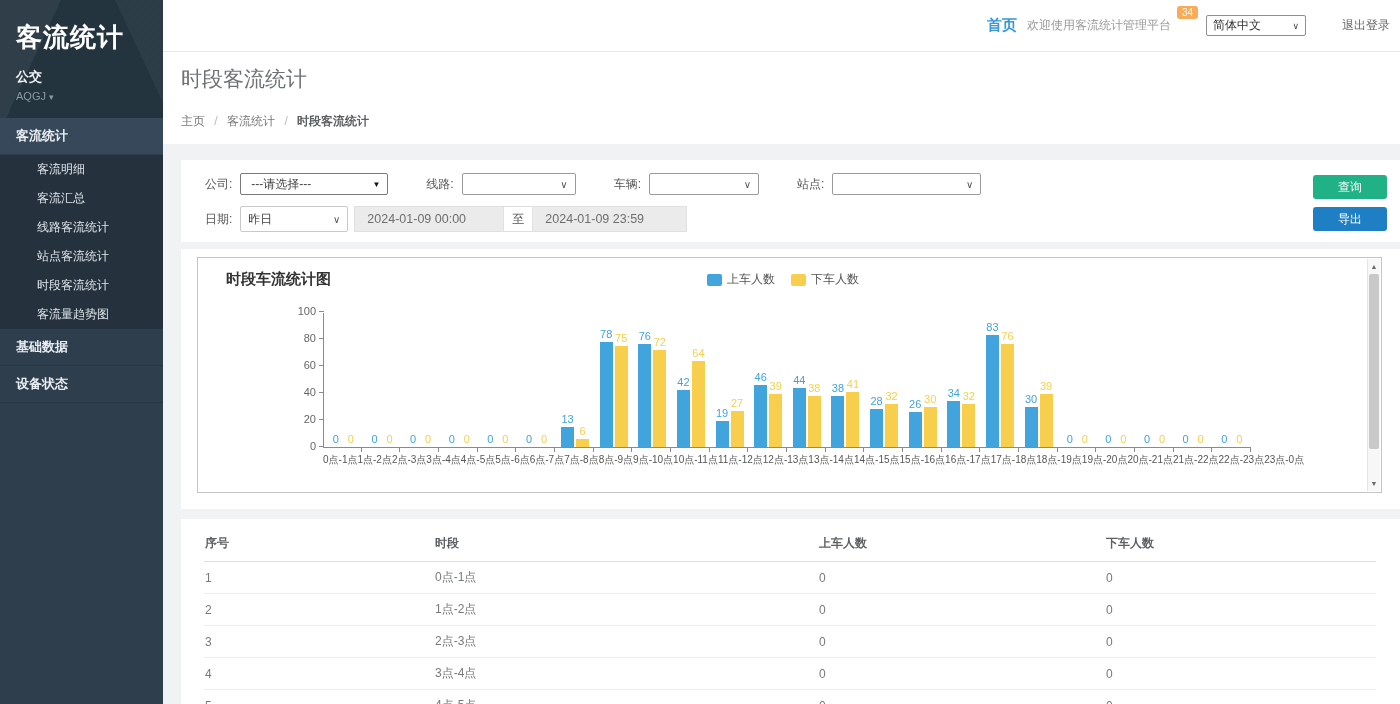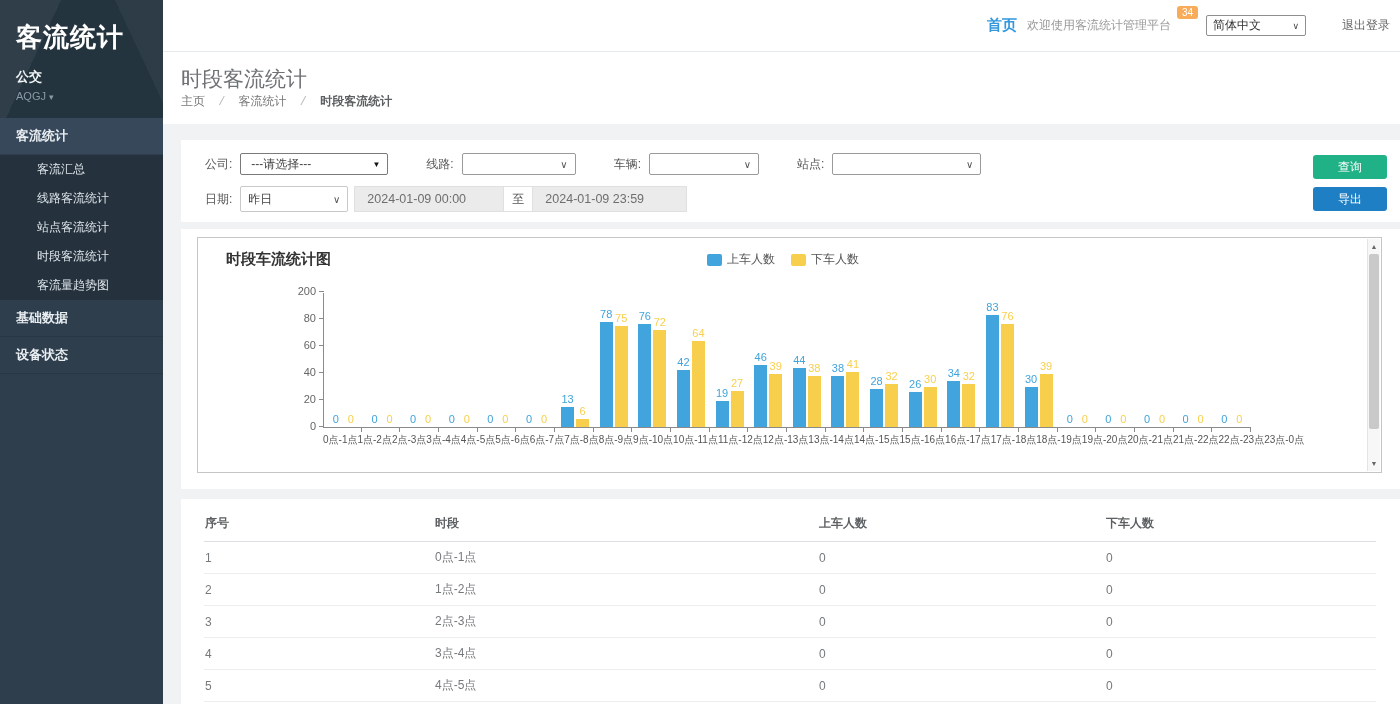--- a/index.html
+++ b/index.html
@@ -35,21 +35,21 @@
     padding:1px 5px; align-self:flex-start; margin-top:6px; margin-right:8px; }
   .tb-select { width:100px; height:21px; border:1px solid #8f8f8f; border-radius:2px; background:#fff;
     font-size:12px; color:#333; display:flex; align-items:center; justify-content:space-between;
     padding:0 6px; margin-right:14px; cursor:pointer; }
   .tb-select .chev { font-size:9px; color:#444; }
   .tb-logout { color:#666; font-size:12px; cursor:pointer;margin-left:22px; }
 
   
   .page-head { background:#fff; padding:13px 0 14px 18px; }
   .page-title { font-size:21px; color:#6f7275; font-weight:normal; }
-  .breadcrumb { margin-top:0; font-size:12px; color:#777;font-family:Liberation Mono, monospace; }
+  .breadcrumb { margin-top:20px; font-size:12px; color:#777; }
   .breadcrumb .sep { color:#bbb; margin:0 6px; }
   .breadcrumb .current { font-weight:bold; color:#5d6062; }
 
   
   .content { flex:1; background:#f1f2f3; padding:16px 0 0 18px; display:flex; flex-direction:column; overflow:hidden; }
   .panel { background:#fff; }
 
   
   .panel-filter { height:82px; position:relative; font-size:12px; color:#555; flex:0 0 82px; }
   .frow { position:absolute; left:24px; display:flex; align-items:center; }
@@ -114,20 +114,21 @@
 <div class="app">
 
   <aside class="sidebar">
     <div class="logo-block">
       <div class="logo">客流统计</div>
       <div class="org">公交</div>
       <div class="orgcode"><span>AQGJ</span><span class="caret">▾</span></div>
     </div>
     <nav class="menu">
         <div class="mi-section active">客流统计</div>
+        <div class="mi-sub">客流明细</div>
         <div class="mi-sub">客流汇总</div>
         <div class="mi-sub">线路客流统计</div>
         <div class="mi-sub">站点客流统计</div>
         <div class="mi-sub">时段客流统计</div>
         <div class="mi-sub">客流量趋势图</div>
         <div class="mi-section">基础数据</div>
         <div class="mi-section">设备状态</div>
       </nav>
   </aside>
 
@@ -211,21 +212,21 @@
               <span class="ylab" style="bottom: -5px;">0</span>
               <span class="ytick" style="bottom: 0px;"></span>
               <span class="ylab" style="bottom: 22px;">20</span>
               <span class="ytick" style="bottom: 27px;"></span>
               <span class="ylab" style="bottom: 49px;">40</span>
               <span class="ytick" style="bottom: 54px;"></span>
               <span class="ylab" style="bottom: 76px;">60</span>
               <span class="ytick" style="bottom: 81px;"></span>
               <span class="ylab" style="bottom: 103px;">80</span>
               <span class="ytick" style="bottom: 108px;"></span>
-              <span class="ylab" style="bottom: 130px;">200</span>
+              <span class="ylab" style="bottom: 130px;">100</span>
               <span class="ytick" style="bottom: 135px;"></span>
               <div class="bgroup">
                 <div class="bcol">
                   <div class="bval" style="color: rgb(65, 164, 220);">0</div>
                   <div class="bar" style="height: 0px; background: rgb(65, 164, 220);"></div>
                 </div>
                 <div class="bcol">
                   <div class="bval" style="color: rgb(248, 207, 77);">0</div>
                   <div class="bar" style="height: 0px; background: rgb(248, 207, 77);"></div>
                 </div>

